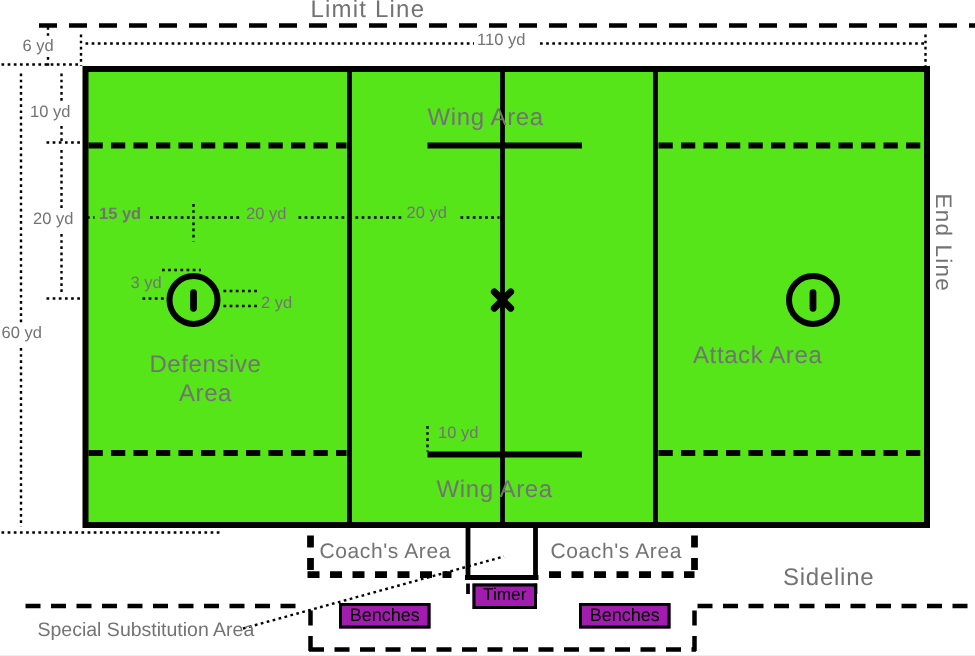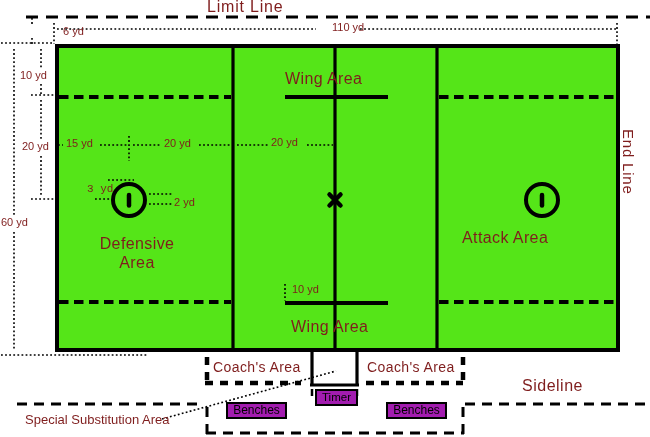--- a/index.html
+++ b/index.html
@@ -1,20 +1,20 @@
 <!DOCTYPE html>
 <html><head>
 <meta charset="utf-8">
 <style>
   html,body { margin:0; padding:0; background:#fff; }
   #canvas {
     position:relative; width:650px; height:437px; overflow:hidden;
     background:#fff; font-family:"Liberation Sans", sans-serif; color:#000;
   }
-  .lbl { position:absolute; white-space:nowrap; color:#7f1d1d; line-height:1.05; }
+  .lbl { position:absolute; white-space:nowrap; color:#737373; line-height:1.05; }
   .sm  { font-size:11px; }
   .big { font-size:16px; letter-spacing:0.4px;text-align:center; }
   svg { position:absolute; left:0; top:0; }
   .s3     { stroke:#000; stroke-width:3.2; fill:none; }
   .s4     { stroke:#000; stroke-width:4;   fill:none; }
   .s2     { stroke:#000; stroke-width:2.5; fill:none; }
   .dashR  { stroke:#000; stroke-width:4;   stroke-dasharray:9.5 5.5; fill:none; }
   .dashC  { stroke:#000; stroke-width:4.5; stroke-dasharray:8 7;     fill:none; }
   .dashL  { stroke:#000; stroke-width:3;   stroke-dasharray:12 8;    fill:none; }
   .dashLb { stroke:#000; stroke-width:3;   stroke-dasharray:10 7;    fill:none; }
@@ -135,29 +135,29 @@
   <div class="lbl" style="left:207px; top:-1px; font-size:16px; letter-spacing:0.8px;">Limit Line</div>
   <div class="lbl" style="left:620px; top:129px; font-size:15px; writing-mode:vertical-rl; letter-spacing:0.8px;">End Line</div>
   <div class="lbl" style="left:522px; top:378px; font-size:16px; letter-spacing:0.5px;">Sideline</div>
 
   <div class="lbl big" style="left:285px; top:71px;">Wing Area</div>
   <div class="lbl big" style="left:291px; top:319px;">Wing Area</div>
   <div class="lbl big" style="left:96px; top:234px; width:82px; text-align:center; white-space:pre-line; line-height:19px;">Defensive
 Area</div>
   <div class="lbl big" style="left:462px; top:230px;">Attack Area</div>
 
-  <div class="lbl sm" style="left:332px; top:22px;">110 yd</div>
-  <div class="lbl sm" style="left:15px; top:26px;margin-left:48px;">6 yd</div>
+  <div class="lbl sm" style="left:318px; top:22px;">110 yd</div>
+  <div class="lbl sm" style="left:15px; top:26px;">6 yd</div>
   <div class="lbl sm" style="left:20px; top:70px;">10 yd</div>
   <div class="lbl sm" style="left:22px; top:141px;">20 yd</div>
   <div class="lbl sm" style="left:1px; top:217px;">60 yd</div>
-  <div class="lbl sm" style="left:66px; top:138px;">15 yd</div>
+  <div class="lbl sm" style="left:66px; top:138px;font-weight:bold;">15 yd</div>
   <div class="lbl sm" style="left:164px; top:138px;">20 yd</div>
   <div class="lbl sm" style="left:271px; top:137px;">20 yd</div>
-  <div class="lbl sm" style="left:87px; top:184px;font-family:Liberation Mono, monospace;">3 yd</div>
+  <div class="lbl sm" style="left:87px; top:184px;">3 yd</div>
   <div class="lbl sm" style="left:174px; top:197px;">2 yd</div>
   <div class="lbl sm" style="left:292px; top:284px;">10 yd</div>
 
   <div class="lbl" style="left:213px; top:360px; font-size:14px; letter-spacing:0.4px;">Coach's Area</div>
   <div class="lbl" style="left:367px; top:360px; font-size:14px; letter-spacing:0.4px;">Coach's Area</div>
   <div class="boxlbl" style="left:315px; top:389px; width:39px; height:13px; font-size:11.5px; line-height:13px;">Timer</div>
   <div class="boxlbl" style="left:226px; top:402px; width:57px; height:13px; line-height:13px;">Benches</div>
   <div class="boxlbl" style="left:386px; top:402px; width:57px; height:13px; line-height:13px;">Benches</div>
   <div class="lbl" style="left:25px; top:413px; font-size:13px;">Special Substitution Area</div>
 

